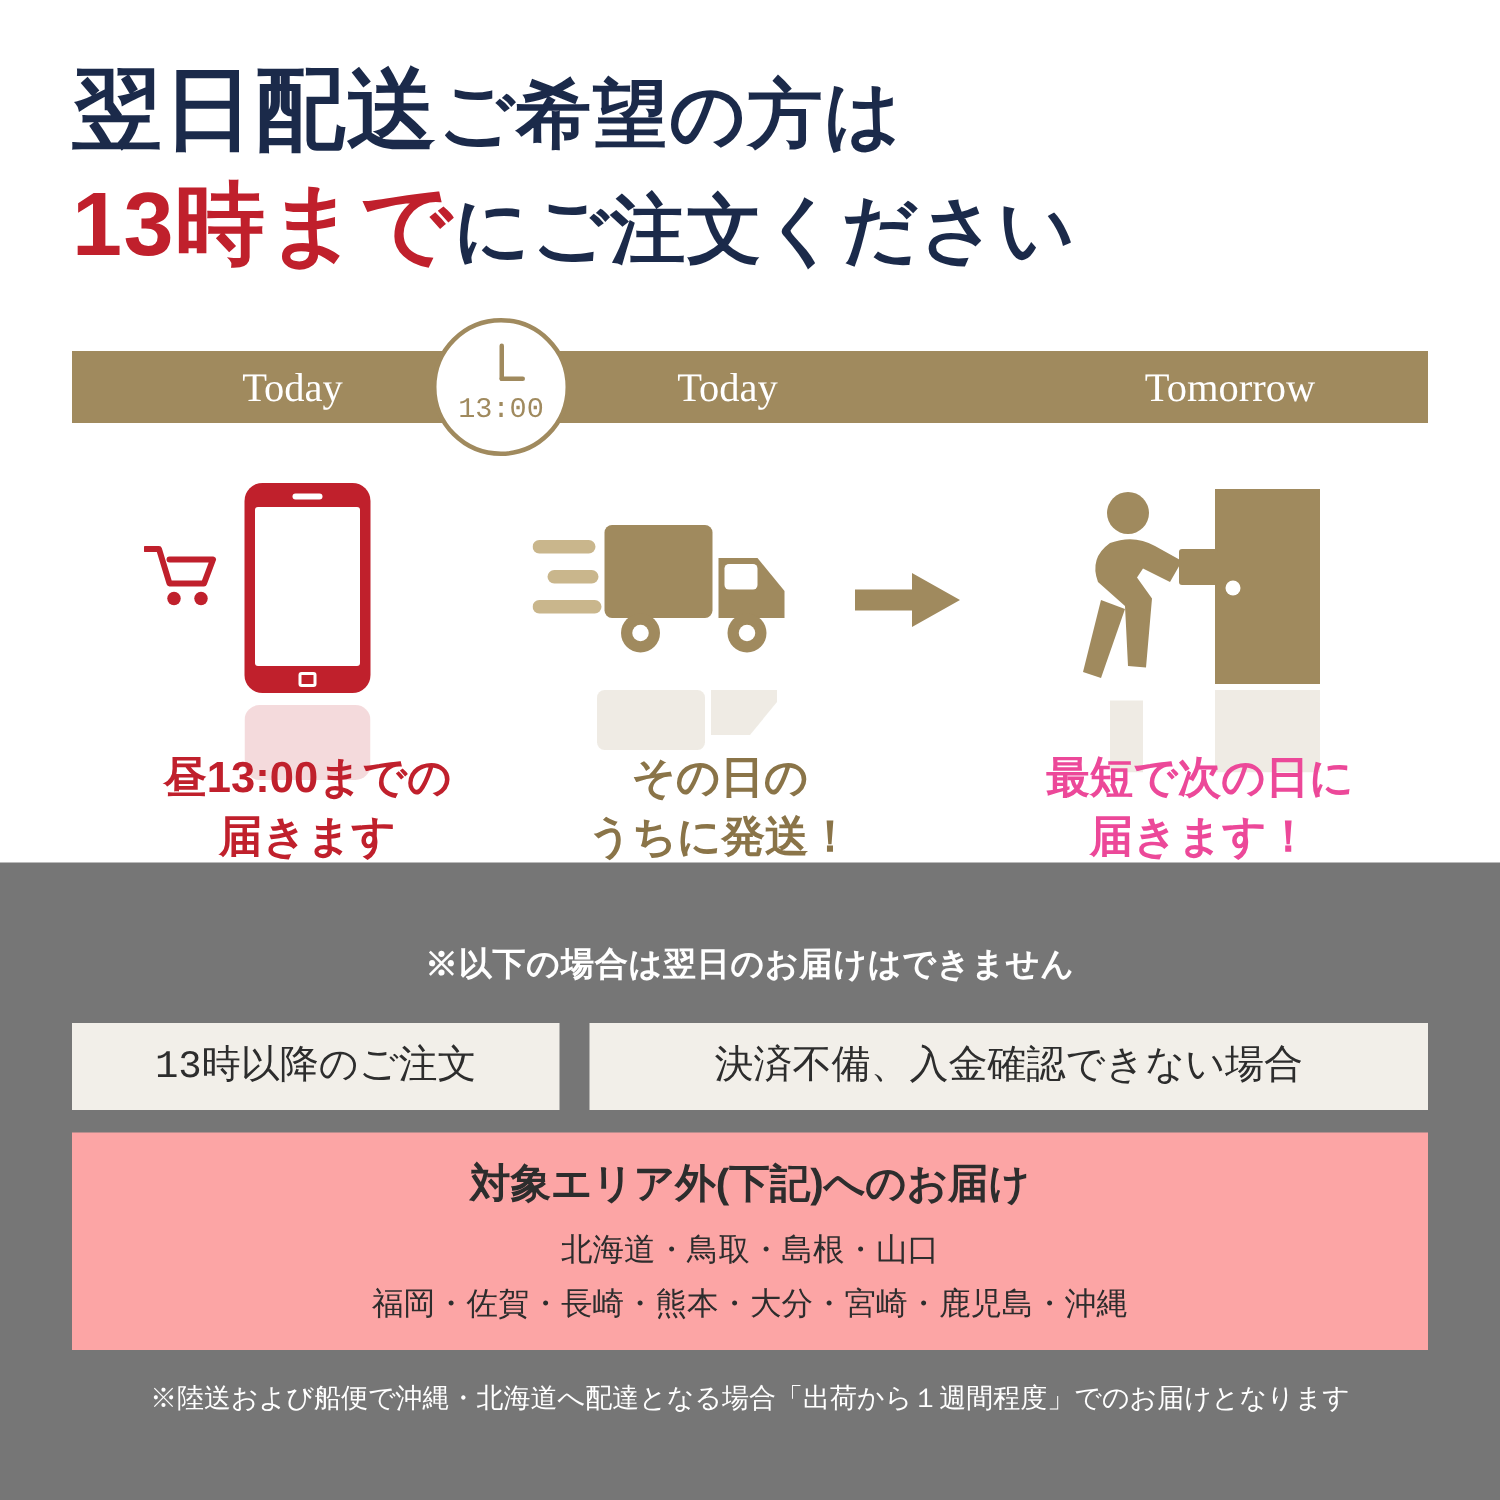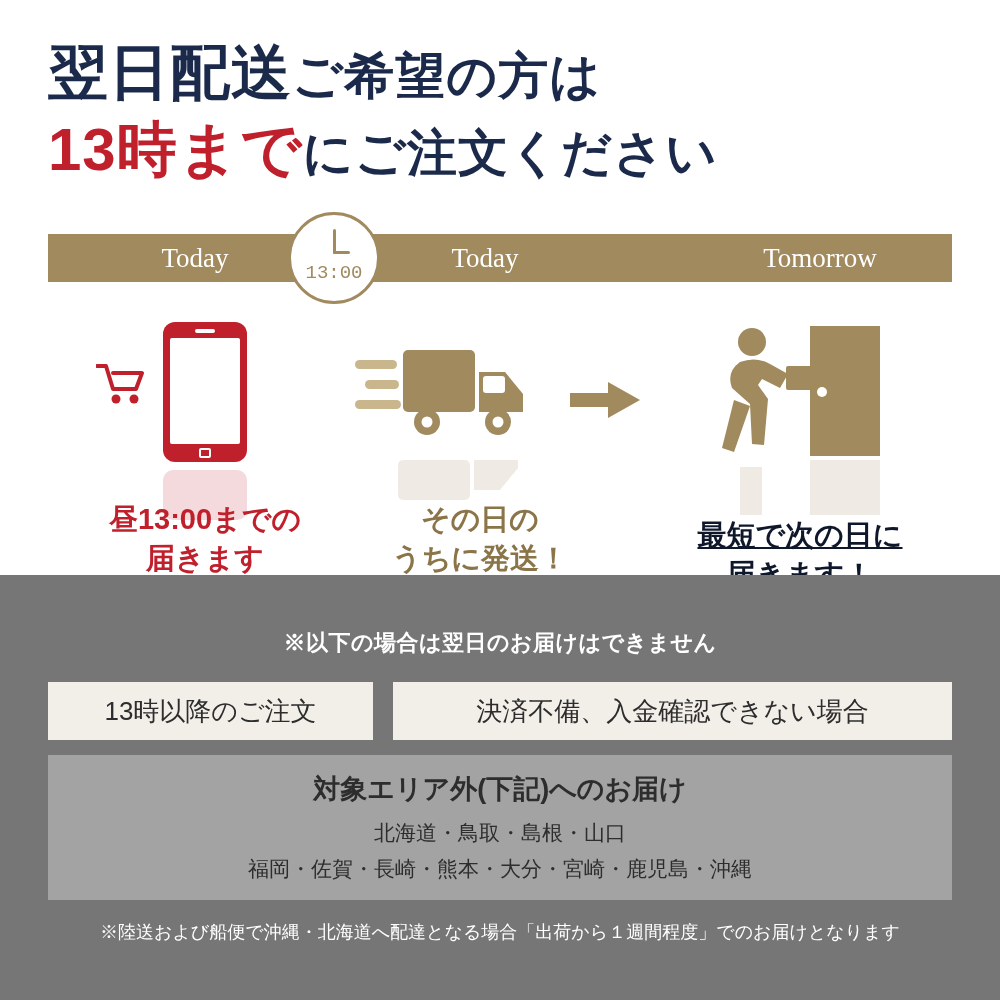--- a/index.html
+++ b/index.html
@@ -229,21 +229,21 @@
   }
   .cap {
     position: absolute;
     text-align: center;
     line-height: 1.35;
     font-size: 29px;
     font-weight: bold;
   }
   .cap.c1 { left: 60px;  width: 290px; color: #c0202c; top: 0; }
   .cap.c2 { left: 350px; width: 260px; color: #8a7448; top: 0; }
-  .cap.c3 { left: 650px; width: 300px; color: #0f172a; top: 16px; text-decoration: underline; }
+  .cap.c3 { left: 650px; width: 300px; color: #ec4899; top: 0; }
 
   
   .bottom {
     position: absolute;
     left: 0;
     top: 575px;
     width: 1000px;
     height: 425px;
     background: #767676;
     box-sizing: border-box;
@@ -263,31 +263,32 @@
   }
   .cond {
     position: absolute;
     top: 0;
     height: 58px;
     line-height: 58px;
     background: #f2efe9;
     color: #2d2d2d;
     font-size: 26px;
     text-align: center;
+    font-family: Liberation Mono, monospace;
   }
   .cond.a { left: 48px;  width: 325px; }
   .cond.b { left: 393px; width: 559px; }
 
   .area-box {
     position: absolute;
     left: 48px;
     top: 180px;
     width: 904px;
     height: 145px;
-    background: #a3a3a3;
+    background: #fca5a5;
     box-sizing: border-box;
     padding-top: 16px;
   }
   .area-title {
     text-align: center;
     color: #2d2d2d;
     font-size: 27px;
     font-weight: bold;
   }
   .area-line {

